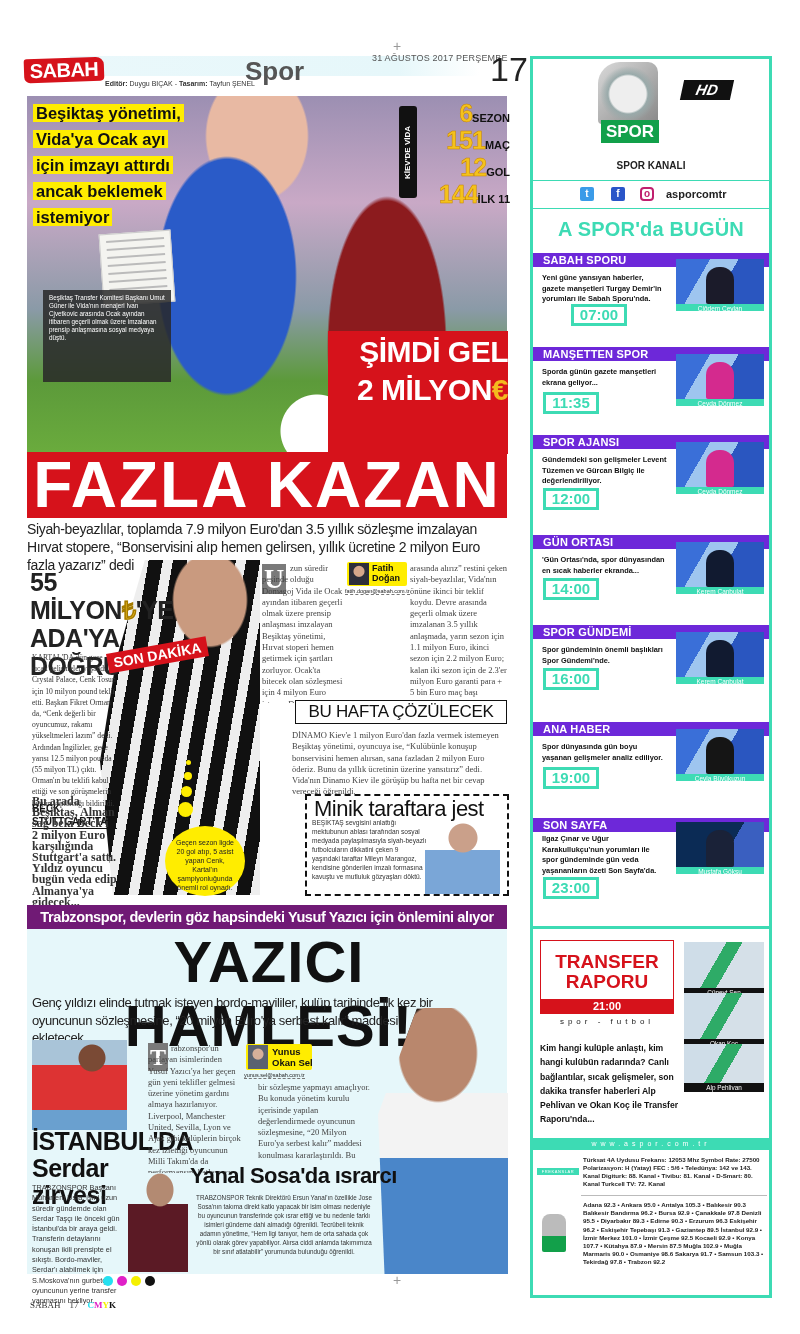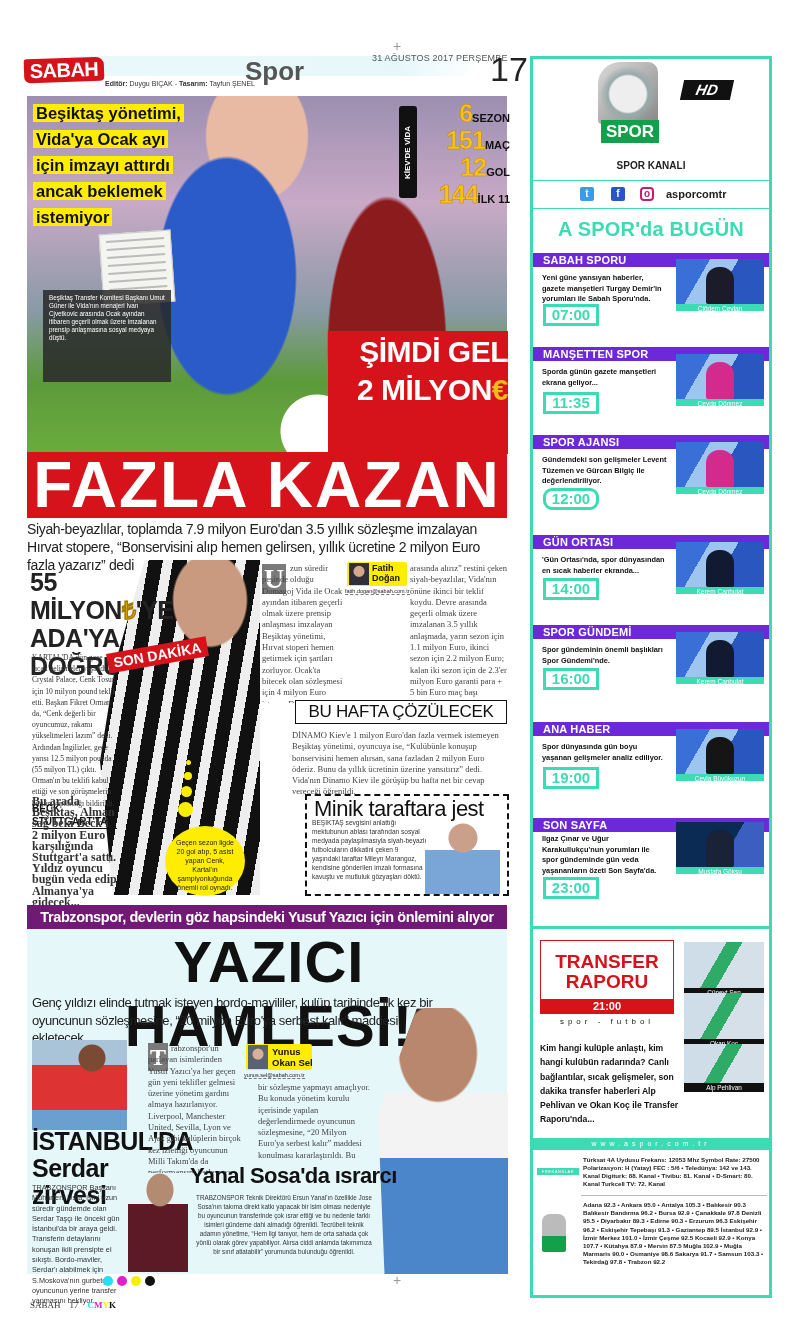--- a/index.html
+++ b/index.html
@@ -256,37 +256,37 @@
 <div class="abs rp-divider" style="top:180px;"></div>
 <div class="abs social" style="left:580px;background:#3b9be8;">t</div>
 <div class="abs social" style="left:611px;background:#2a55c8;">f</div>
 <div class="abs social" style="left:640px;background:#fff;border:2px solid #c0206e;border-radius:4px;color:#c0206e;line-height:10px;">o</div>
 <div class="abs rp-handle">asporcomtr</div>
 <div class="abs rp-divider" style="top:208px;"></div>
 <div class="abs rp-bugun">A SPOR'da BUGÜN</div>
 
 <div class="abs prog-head" style="top:253px;">SABAH SPORU</div>
 <div class="abs prog-desc" style="top:273px;">Yeni güne yansıyan haberler, gazete manşetleri Turgay Demir'in yorumları ile Sabah Sporu'nda.</div>
-<div class="abs prog-time" style="top:304px;">07:00</div>
+<div class="abs prog-time" style="top:304px;margin-left:28px;">07:00</div>
 <div class="abs prog-thumb" style="top:259px;">
     <div class="host" style="background:#1b1b2a;"></div>
   </div>
 <div class="abs prog-name" style="top:305px;">Çiğdem Ceylan</div>
 
 <div class="abs prog-head" style="top:347px;">MANŞETTEN SPOR</div>
 <div class="abs prog-desc" style="top:367px;">Sporda günün gazete manşetleri ekrana geliyor...</div>
 <div class="abs prog-time" style="top:392px;">11:35</div>
 <div class="abs prog-thumb" style="top:354px;">
     <div class="host" style="background:#d42a8e;"></div>
   </div>
 <div class="abs prog-name" style="top:400px;">Ceyda Dönmez</div>
 
 <div class="abs prog-head" style="top:435px;">SPOR AJANSI</div>
 <div class="abs prog-desc" style="top:455px;">Gündemdeki son gelişmeler Levent Tüzemen ve Gürcan Bilgiç ile değerlendiriliyor.</div>
-<div class="abs prog-time" style="top:488px;border-radius:9px;">12:00</div>
+<div class="abs prog-time" style="top:488px;">12:00</div>
 <div class="abs prog-thumb" style="top:442px;">
     <div class="host" style="background:#d42a8e;"></div>
   </div>
 <div class="abs prog-name" style="top:488px;">Ceyda Dönmez</div>
 
 <div class="abs prog-head" style="top:535px;">GÜN ORTASI</div>
 <div class="abs prog-desc" style="top:555px;">'Gün Ortası'nda, spor dünyasından en sıcak haberler ekranda...</div>
 <div class="abs prog-time" style="top:578px;">14:00</div>
 <div class="abs prog-thumb" style="top:542px;">
     <div class="host" style="background:#111a30;"></div>

